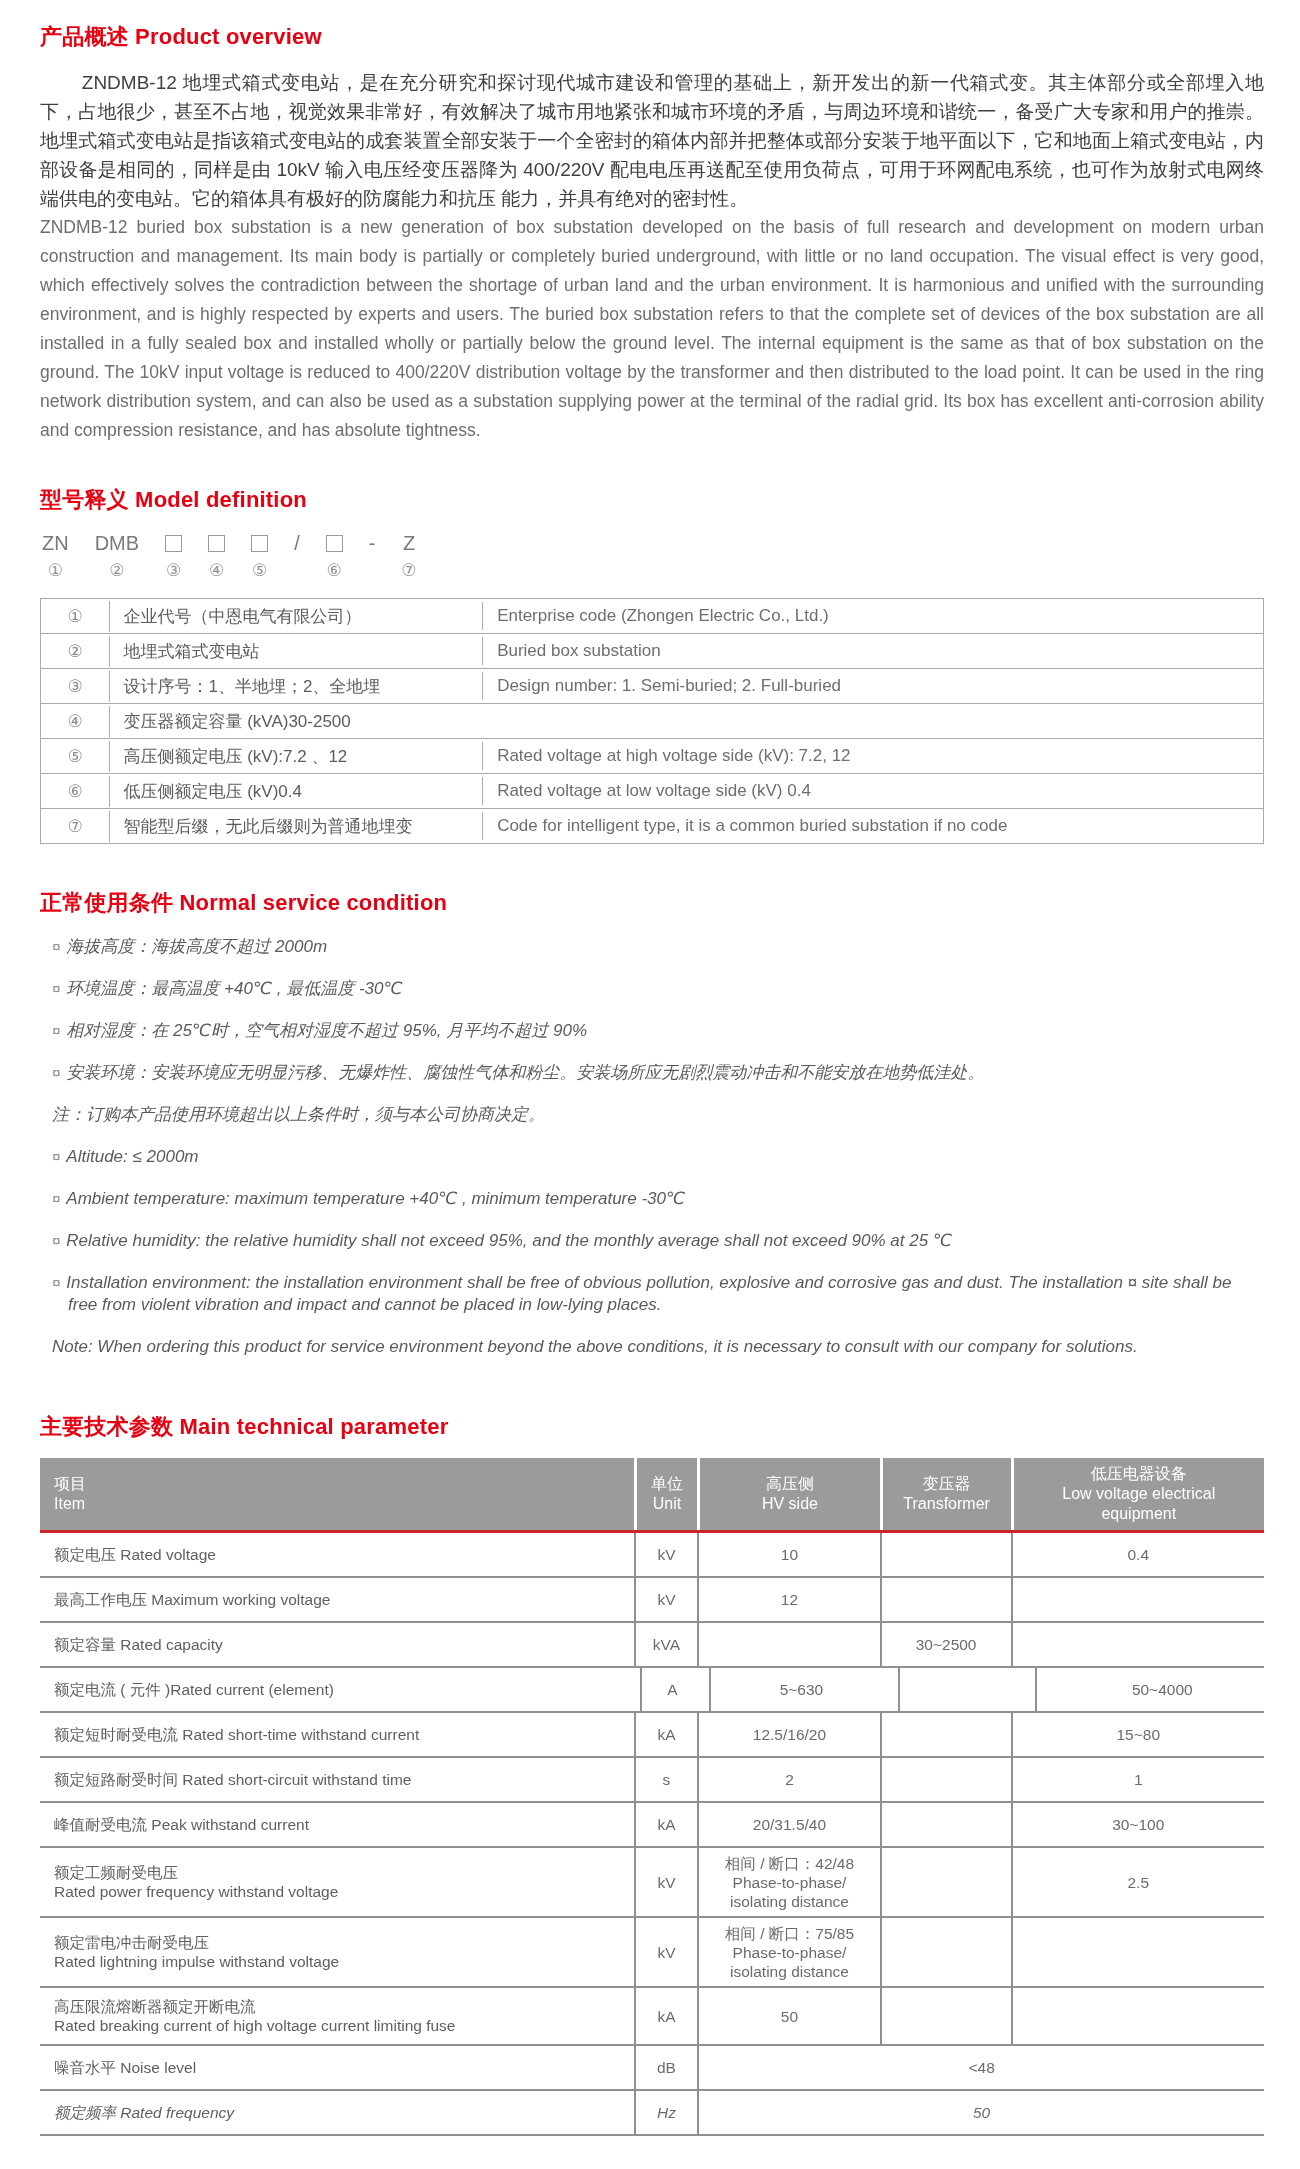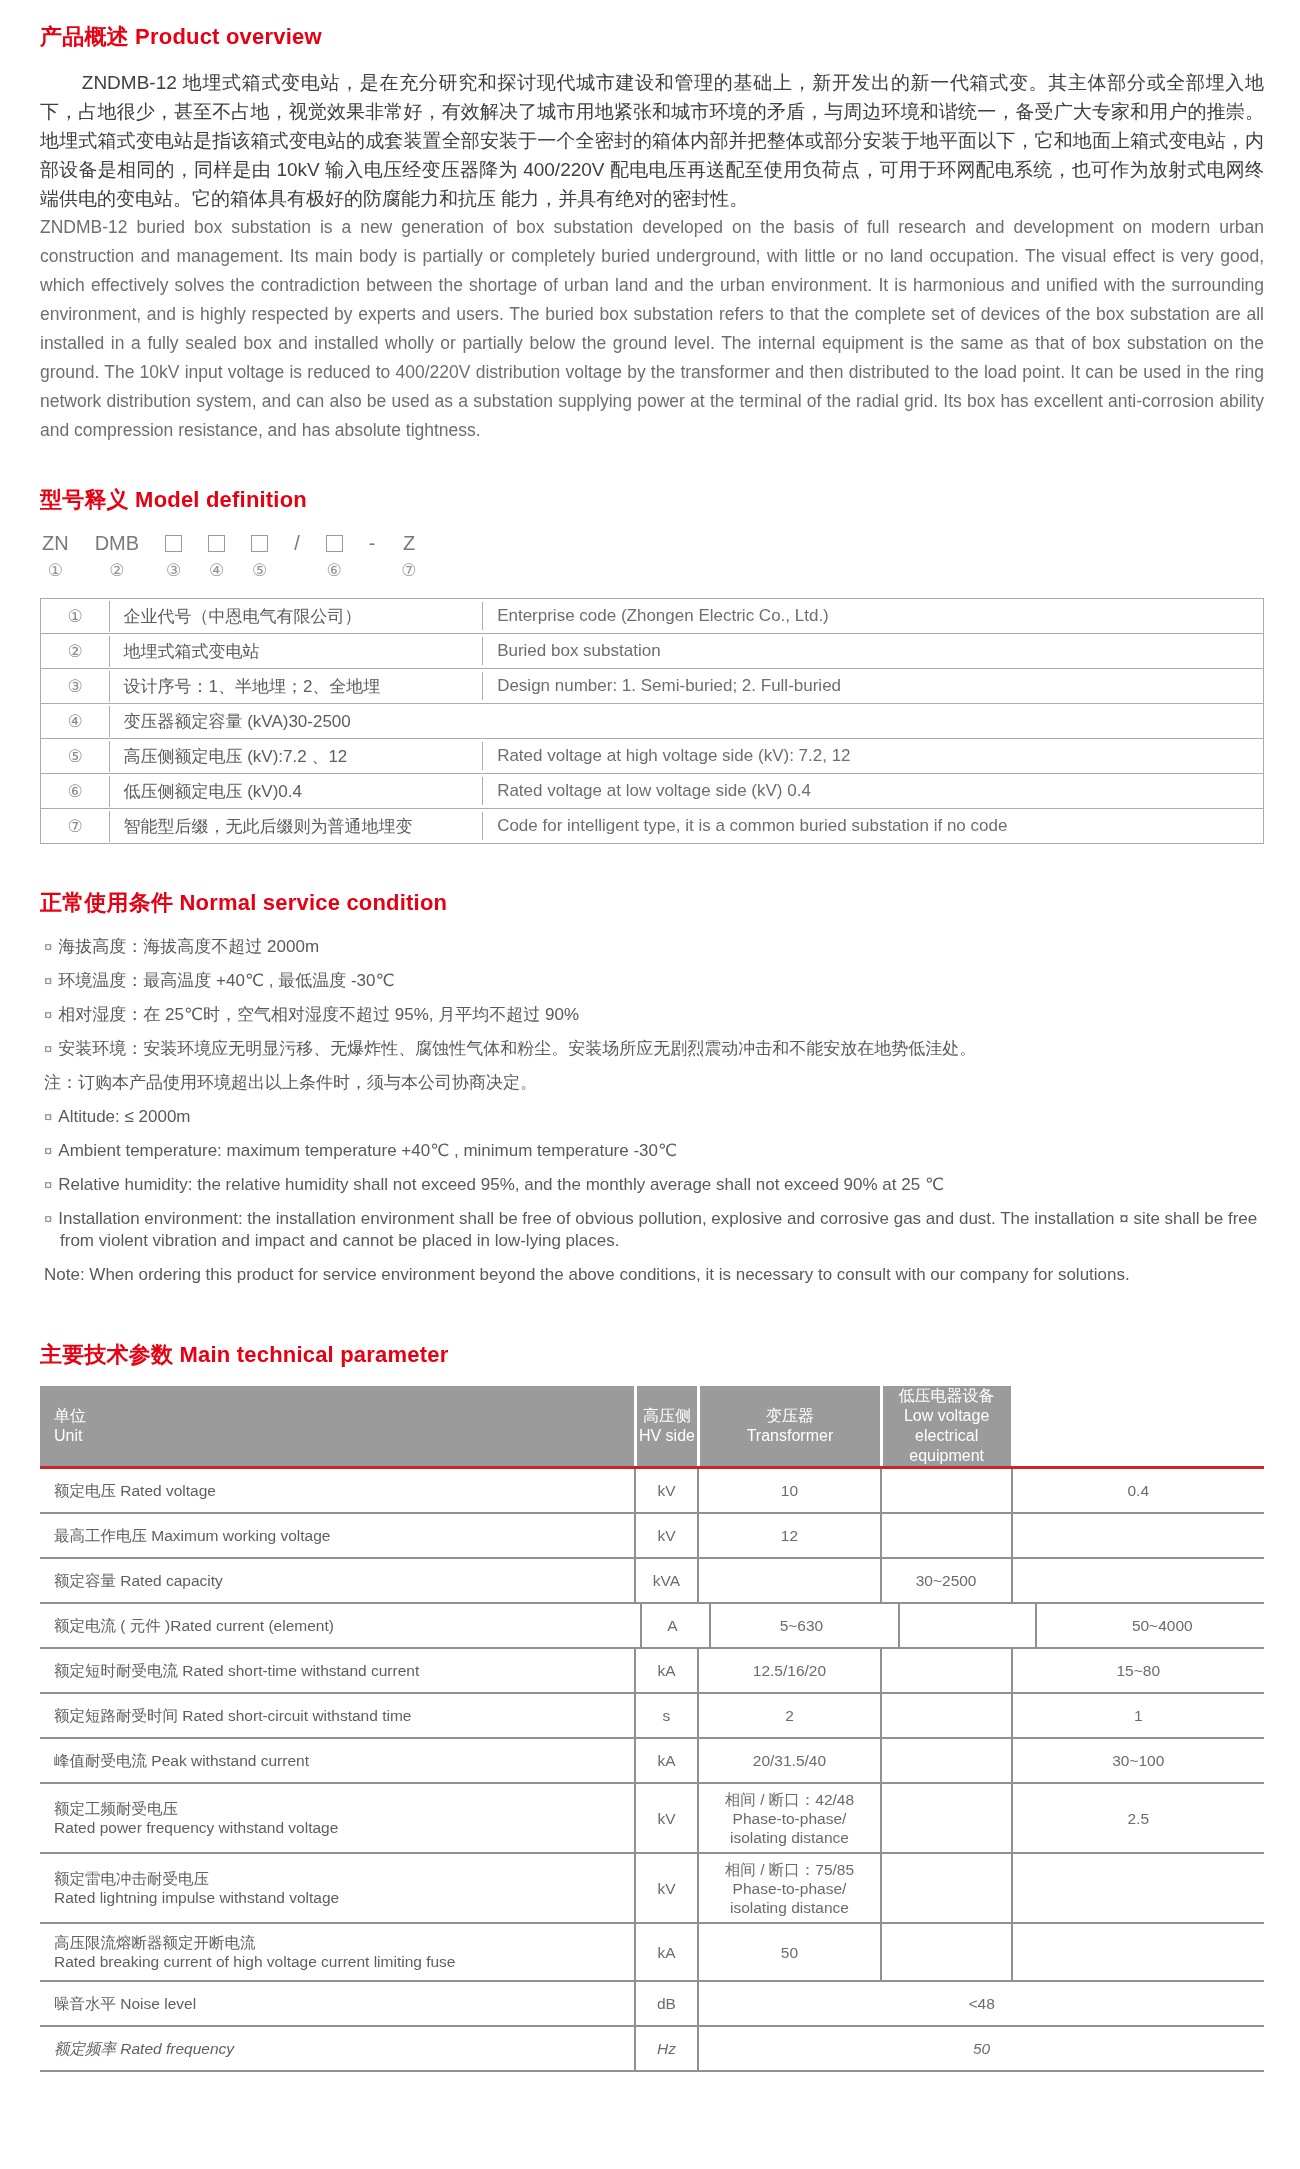--- a/index.html
+++ b/index.html
@@ -45,21 +45,21 @@
   }
   .mrow .men{
     border-left:1px solid #ababab;padding:4px 8px 4px 14px;
     font-size:17px;color:#6e6e6e;
   }
   
   .sec-service{margin-top:44px;}
   .svc-list{margin-top:14px;}
   .svc-item{
     font-size:17px;line-height:22px;color:#5a5a5a;
-    padding:4px 0 4px 16px;text-indent:-16px;margin:4px;
+    padding:4px 0 4px 16px;text-indent:-16px;margin:12px;font-style:italic;
   }
   .svc-item .bullet{color:#8a8a8a;margin-right:6px;font-size:15px;}
   
   .sec-params{margin-top:50px;}
   .param-table{margin-top:16px;}
   .p-head{
     display:grid;grid-template-columns:48.5% 5.2% 14.9% 10.7% 20.7%;
   }
   .p-head .hcell{
     background:#9b9b9b;color:#ffffff;
@@ -194,20 +194,24 @@
         <p class="svc-item"><span class="bullet">¤</span>Installation environment: the installation environment shall be free of obvious pollution, explosive and corrosive gas and dust. The installation ¤ site shall be free from violent vibration and impact and cannot be placed in low-lying places.</p>
         <p class="svc-item">Note: When ordering this product for service environment beyond the above conditions, it is necessary to consult with our company for solutions.</p>
       </div>
   </section>
 
   <section class="sec-params">
     <h2 class="sec-h">主要技术参数 Main technical parameter</h2>
     <div class="param-table" id="param-table">
         <div class="p-head">
           <div class="hcell">
+            <span class="sub">项目</span>
+            <span class="sub">Item</span>
+          </div>
+          <div class="hcell">
             <span class="sub">单位</span>
             <span class="sub">Unit</span>
           </div>
           <div class="hcell">
             <span class="sub">高压侧</span>
             <span class="sub">HV side</span>
           </div>
           <div class="hcell">
             <span class="sub">变压器</span>
             <span class="sub">Transformer</span>

